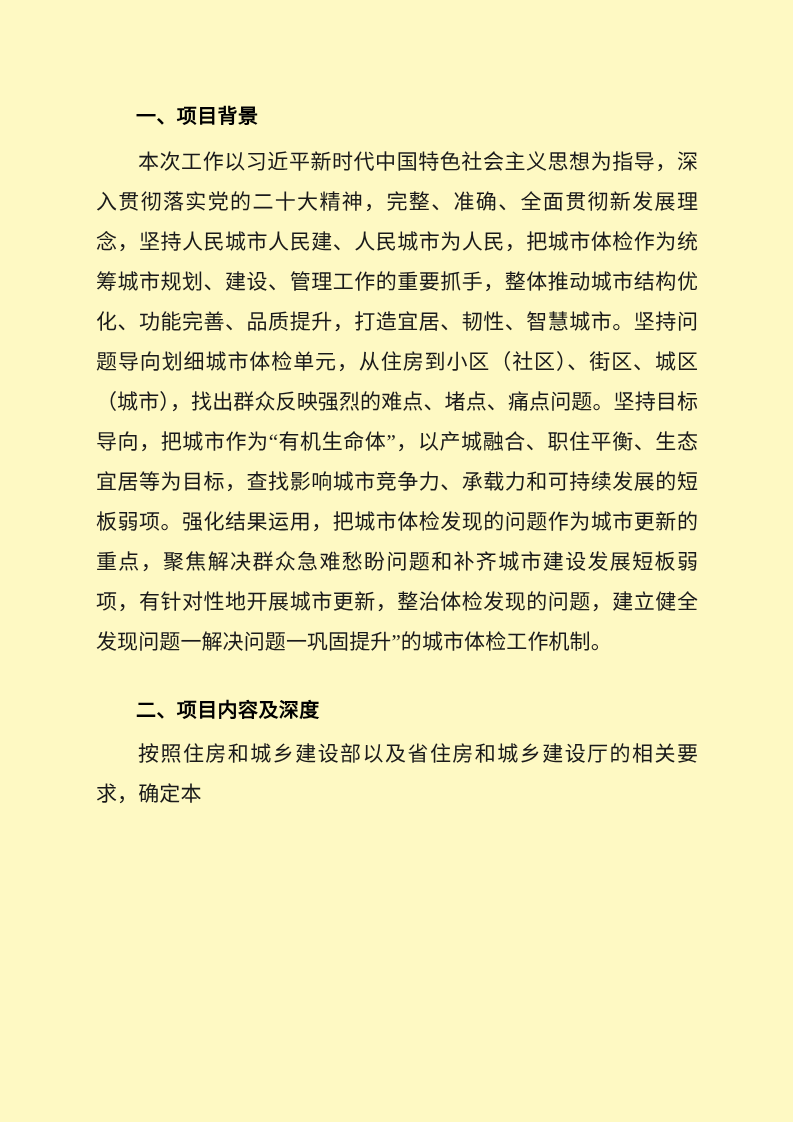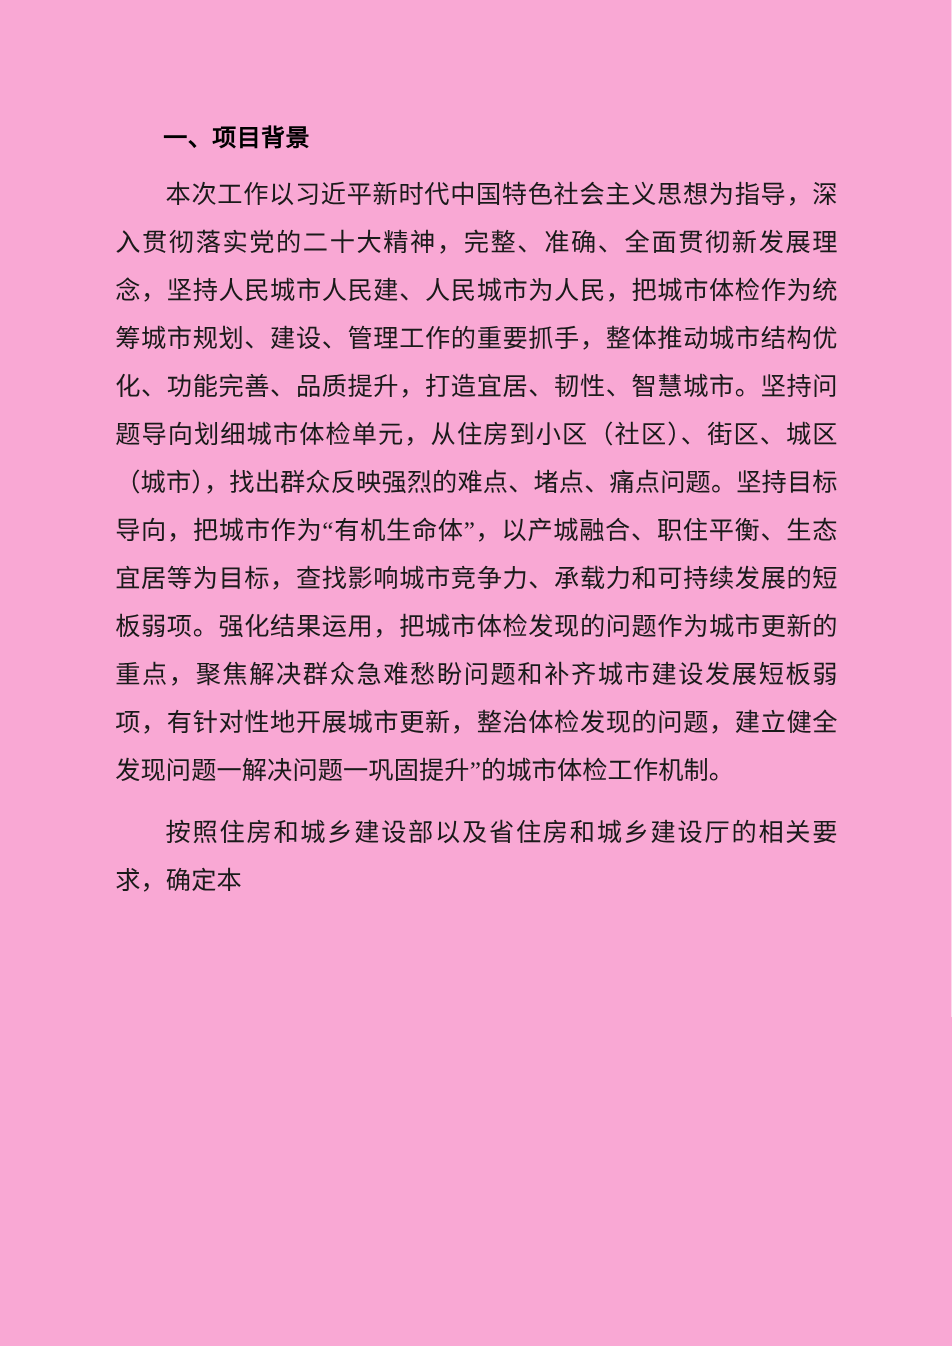--- a/index.html
+++ b/index.html
@@ -7,21 +7,21 @@
     margin: 0;
     padding: 0;
     background: #ffffff;
   }
 
   .page {
     position: relative;
     width: 793px;
     height: 1122px;
     margin: 0 auto;
-    background: #f9a8d4;
+    background: #fef9c3;
     overflow: hidden;
     box-sizing: border-box;
   }
 
   .doc-body {
     position: absolute;
     left: 96px;
     top: 96px;
     width: 602px;
   }
@@ -72,19 +72,20 @@
 
     <h2 class="heading">一、项目背景</h2>
 
     <div class="spacer-sm"></div>
 
 
     <p class="para para-gap">本次工作以习近平新时代中国特色社会主义思想为指导，深入贯彻落实党的二十大精神，完整、准确、全面贯彻新发展理念，坚持人民城市人民建、人民城市为人民，把城市体检作为统筹城市规划、建设、管理工作的重要抓手，整体推动城市结构优化、功能完善、品质提升，打造宜居、韧性、智慧城市。坚持问题导向划细城市体检单元，从住房到小区（社区）、街区、城区（城市），找出群众反映强烈的难点、堵点、痛点问题。坚持目标导向，把城市作为“有机生命体”，以产城融合、职住平衡、生态宜居等为目标，查找影响城市竞争力、承载力和可持续发展的短板弱项。强化结果运用，把城市体检发现的问题作为城市更新的重点，聚焦解决群众急难愁盼问题和补齐城市建设发展短板弱项，有针对性地开展城市更新，整治体检发现的问题，建立健全发现问题一解决问题一巩固提升”的城市体检工作机制。</p>
 
     <div class="spacer-md"></div>
 
+    <h2 class="heading heading-2">二、项目内容及深度</h2>
 
     <div class="spacer-sm"></div>
 
     <p class="para">按照住房和城乡建设部以及省住房和城乡建设厅的相关要求，确定本</p>
 
   </div>
 </div>
 
 </body></html>

